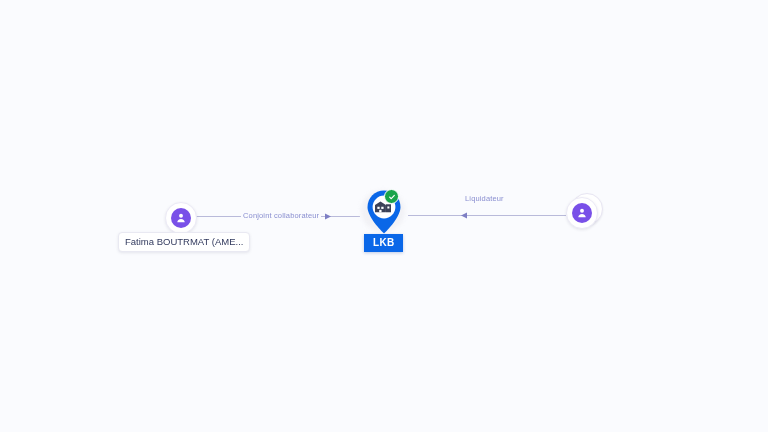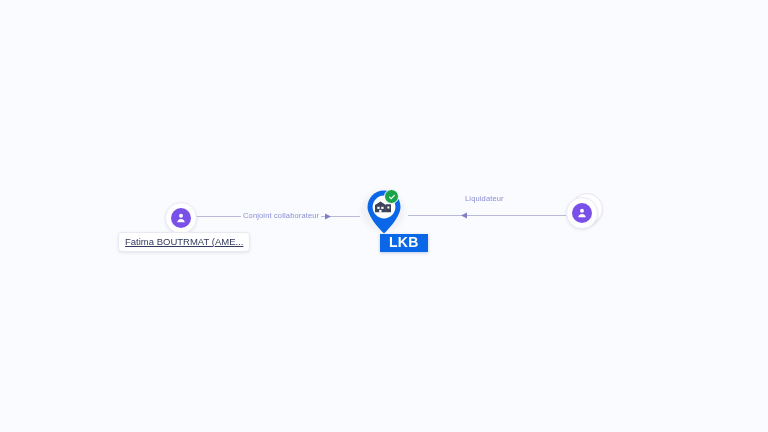--- a/index.html
+++ b/index.html
@@ -88,21 +88,20 @@
     position: absolute;
     background: #ffffff;
     border: 1px solid #e9e9f2;
     border-radius: 4px;
     box-shadow: 0 1px 3px rgba(40,40,80,0.10);
     font-size: 9.5px;
     color: #323a5e;
     padding: 3px 6px 4px 6px;
     white-space: nowrap;
     line-height: 11px;
-    text-decoration: underline;
   }
 
   
   .pin-wrap {
     position: absolute;
     left: 358px;
     top: 188px;
     width: 52px;
     height: 48px;
   }
@@ -143,29 +142,28 @@
     justify-content: center;
   }
 
   
   .pin-chip {
     position: absolute;
     left: 364px;
     top: 234px;
     background: #0a67e8;
     color: #ffffff;
-    font-size: 14px;
+    font-size: 10px;
     font-weight: 600;
     letter-spacing: 0.3px;
     border-radius: 0;
     padding: 3px 9px 4px 9px;
     line-height: 11px;
     white-space: nowrap;
     box-shadow: 0 1px 3px rgba(10,60,160,0.25);
-    margin-left: 16px;
   }
 </style>
 </head>
 <body>
 
 <div id="graph-canvas">
 
   <svg id="edge-layer" viewBox="0 0 768 432" width="768" height="432">
 
     <line x1="196" y1="216.5" x2="360" y2="216.5" stroke="#b9bada" stroke-width="1"></line>

